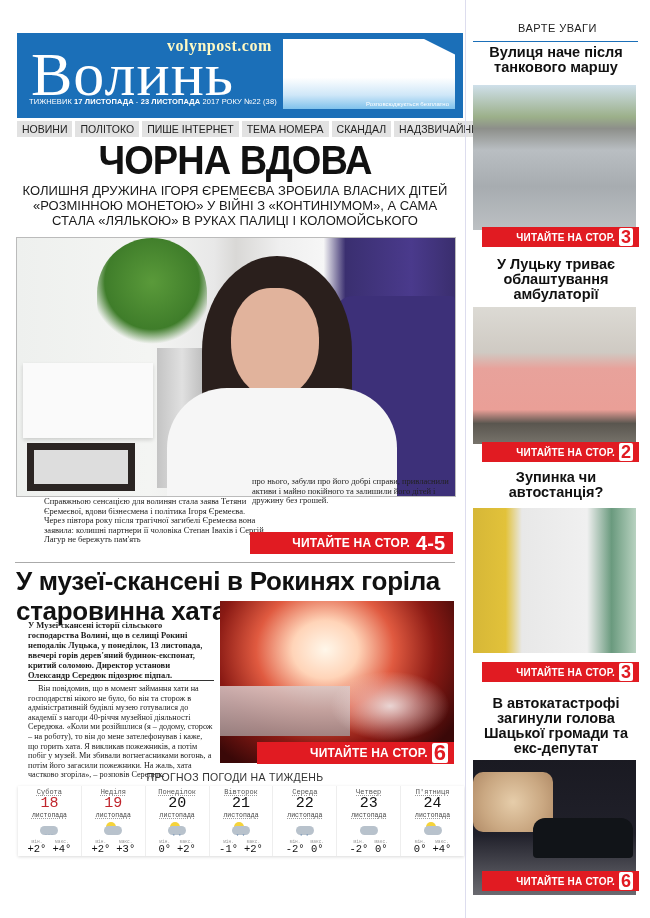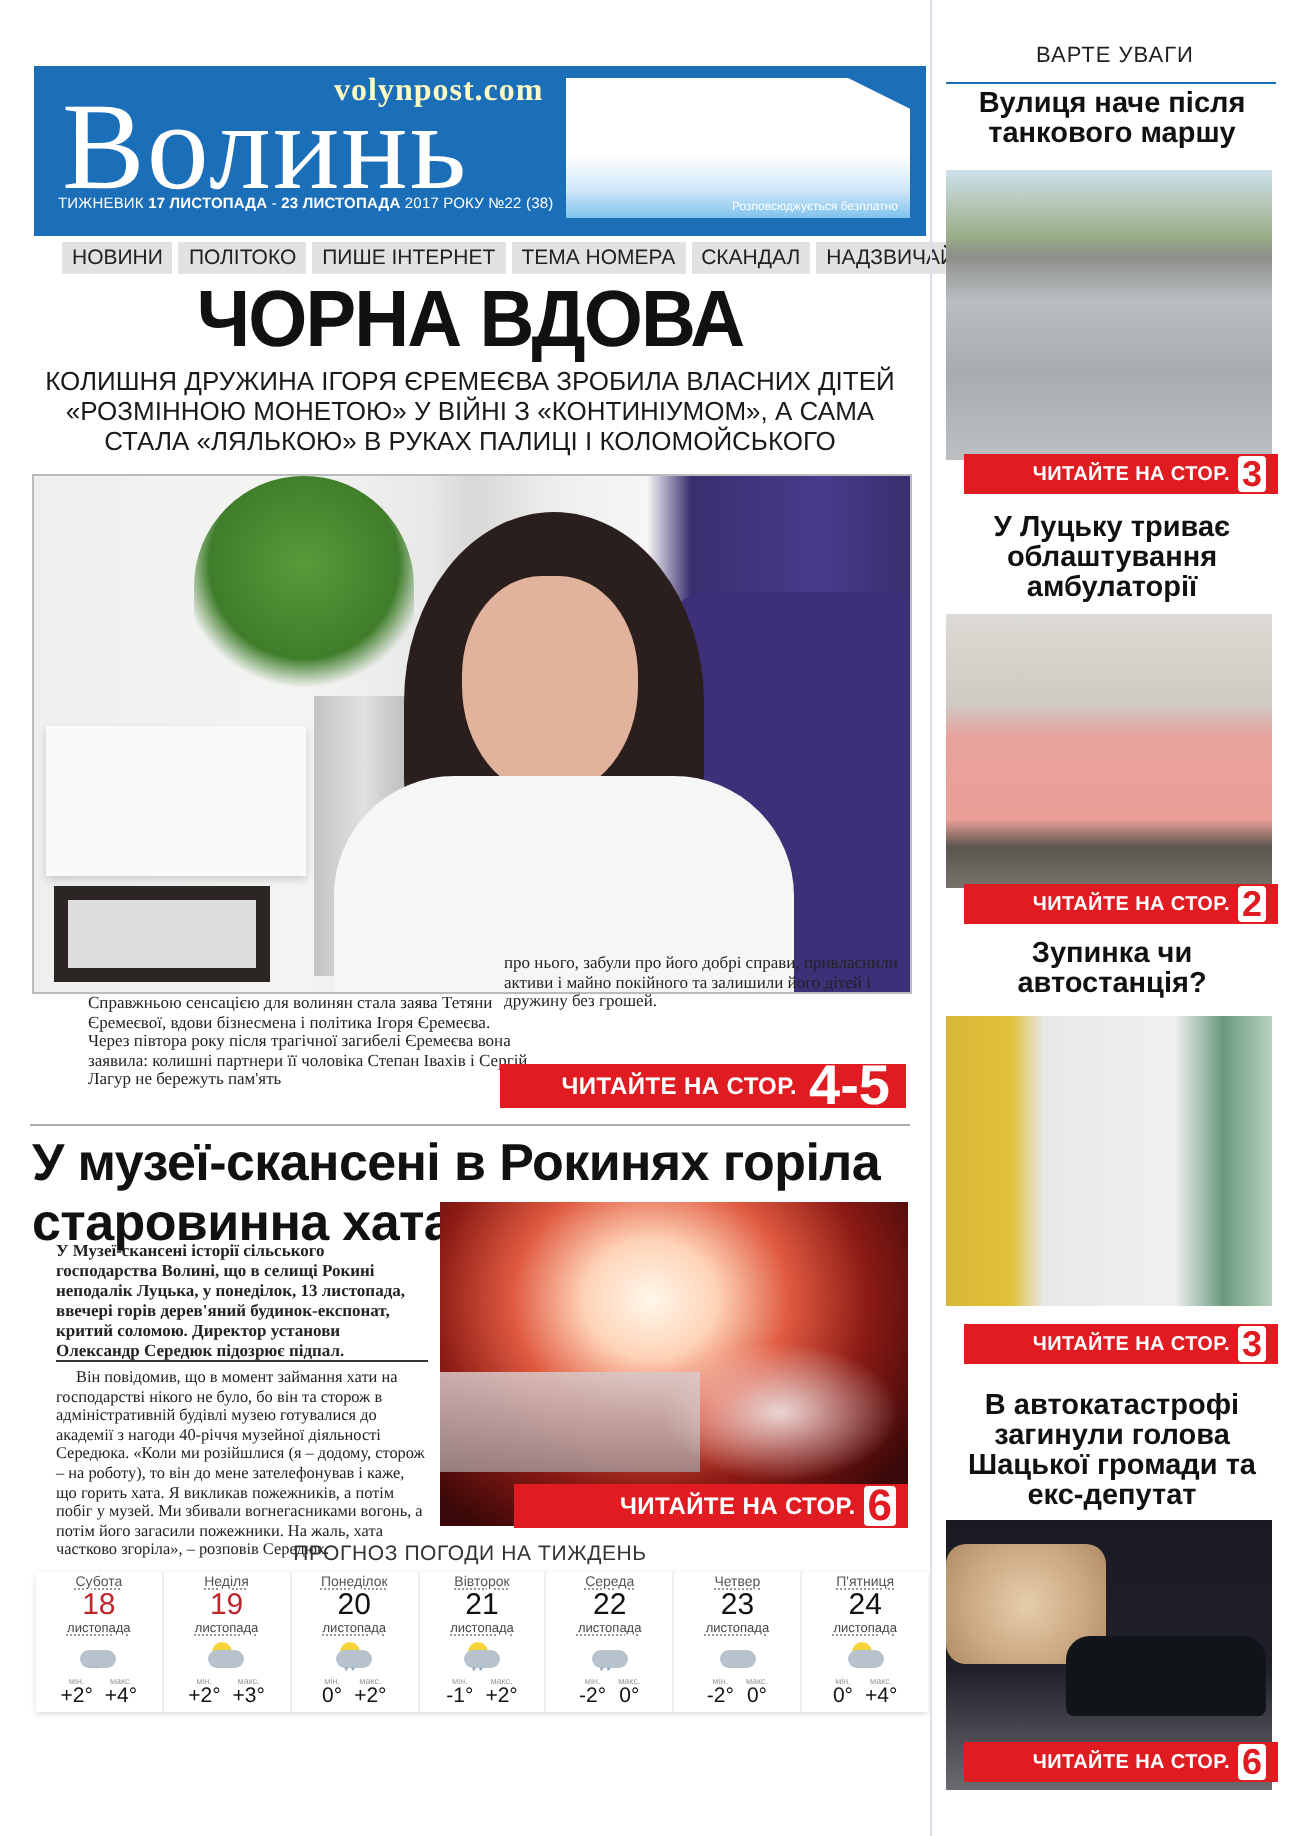--- a/index.html
+++ b/index.html
@@ -15,21 +15,21 @@
   .logo-volyn { left: 14px; top: 10px; font-family: "Liberation Serif", serif; font-size: 62px; color: #ffffff; letter-spacing: 1px; line-height: 62px; }
   .post-box { left: 266px; top: 6px; width: 172px; height: 70px;
     background: linear-gradient(to bottom, #ffffff 0%, #ffffff 55%, #cfe7f8 80%, #7fc2ec 100%);
     clip-path: polygon(0 0, 82% 0, 100% 22%, 100% 100%, 0 100%); }
   .post-text { left: 10px; top: 2px; font-family: "Liberation Serif", serif; font-weight: bold; font-size: 56px; color: #1b6fb8; line-height: 62px; }
   .free-text { right: 6px; bottom: 2px; font-size: 6px; color: #ffffff; }
   .issue-line { left: 12px; top: 64px; font-size: 7.5px; color: #ffffff; font-weight: normal; letter-spacing: 0.1px; }
   .issue-line b { font-weight: bold; }
 
   
-  .nav { left: 31px; top: 121px; width: 446px; height: 16px; display: flex; }
+  .nav { left: 17px; top: 121px; width: 446px; height: 16px; display: flex; }
   .nav-item { background: #e2e2e2; margin-right: 3px; font-size: 10.5px; color: #222; line-height: 16px; padding: 0 5px; white-space: nowrap; }
   .nav-item:last-child { margin-right: 0; flex: 1; text-align: center; }
 
   
   .headline-main { left: 0; top: 138px; width: 470px; text-align: center; font-family: "Liberation Sans", sans-serif; font-weight: bold; font-size: 40px; line-height: 44px; letter-spacing: -1px; transform: scaleX(0.95); }
   .subhead-main { left: 15px; top: 183px; width: 440px; text-align: center; font-size: 13px; line-height: 15px; color: #1a1a1a; text-transform: uppercase; }
 
   .photo-main { left: 16px; top: 237px; width: 438px; height: 258px; border: 1px solid #bbb;
     background: linear-gradient(90deg, #eef0ee 0%, #f4f5f3 30%, #e8e8e8 45%, #d9d8d6 50%, #efefef 60%, #f6f6f6 70%, #3a2f70 75%, #4a3a8c 90%, #3a2e6e 100%); overflow: hidden; }
   .plant { left: 80px; top: 0; width: 110px; height: 110px; border-radius: 50% 50% 40% 40%; background: radial-gradient(circle at 50% 40%, #5a9a3a 0%, #3f7d2a 55%, rgba(60,110,40,0) 72%); }
@@ -41,39 +41,39 @@
   .face { left: 214px; top: 50px; width: 88px; height: 110px; background: #e1b39c; border-radius: 45% 45% 50% 50%; }
   .coat { left: 150px; top: 150px; width: 230px; height: 110px; background: #f6f6f6; border-radius: 60px 60px 0 0; }
 
   .main-text-left { left: 20px; top: 497px; width: 220px; font-family: "Liberation Serif", serif; font-size: 8.5px; line-height: 9.5px; color: #222; margin-left: 24px; }
   .main-text-right { left: 252px; top: 477px; width: 205px; font-family: "Liberation Serif", serif; font-size: 8.5px; line-height: 9.5px; color: #222; }
 
   .read-btn { background: #e11b22; color: #fff; font-weight: bold; display: flex; align-items: center; justify-content: flex-end; padding-right: 6px; box-sizing: border-box; white-space: nowrap; }
   .read-btn .lbl { font-size: 12px; letter-spacing: 0.2px; }
   .read-btn .pg { font-size: 22px; margin-left: 4px; font-weight: bold; line-height: 20px; background: #fff; color: #e11b22; padding: 0 2px; border-radius: 2px; }
   .rb-main { left: 250px; top: 532px; width: 203px; height: 22px; }
-  .rb-main .pg { background: transparent; color: #fff; font-size: 28px; }
+  .rb-main .pg { background: transparent; color: #fff; font-size: 20px; }
 
   .sep-line { left: 15px; top: 562px; width: 440px; height: 1px; background: #aaa; }
 
   
   .headline-2 { left: 16px; top: 566px; width: 440px; font-weight: bold; font-size: 26px; line-height: 30px; letter-spacing: -0.3px; color: #111; }
   .story2-lead { left: 28px; top: 620px; width: 186px; font-family: "Liberation Serif", serif; font-weight: bold; font-size: 8.5px; line-height: 10px; color: #222; }
   .story2-rule { left: 28px; top: 680px; width: 186px; height: 1px; background: #333; }
   .story2-body { left: 28px; top: 684px; width: 186px; font-family: "Liberation Serif", serif; font-size: 8.2px; line-height: 9.6px; color: #222; text-indent: 10px; }
   .photo-fire { left: 220px; top: 601px; width: 234px; height: 162px; overflow: hidden;
     background: radial-gradient(ellipse at 45% 30%, #fff7ea 0%, #ffd4b8 18%, #e05a40 38%, #8a1a14 60%, #3a0808 85%), #300; }
   .fire-house { left: 0; top: 85px; width: 130px; height: 50px; background: linear-gradient(#d8c8c8, #a39292); opacity: 0.85; }
   .fire-smoke { left: 110px; top: 70px; width: 120px; height: 70px; background: radial-gradient(ellipse, rgba(240,230,230,0.9), rgba(200,180,180,0) 70%); }
   .rb-fire { left: 257px; top: 742px; width: 197px; height: 22px; }
   .rb-fire .pg { background: #fff; color: #e11b22; }
 
   
   .weather-title { left: 0; top: 771px; width: 470px; text-align: center; font-size: 10.5px; color: #333; letter-spacing: 0.3px; }
-  .weather { left: 18px; top: 786px; width: 446px; height: 70px; display: flex; box-shadow: 0 1px 3px rgba(0,0,0,0.15); background: #fff; }
+  .weather { left: 18px; top: 786px; width: 446px; height: 70px; display: flex; box-shadow: 0 1px 3px rgba(0,0,0,0.15); background: #fff; font-family: Liberation Mono, monospace; }
   .wday { flex: 1; text-align: center; border-right: 1px solid #eee; position: relative; }
   .wday:last-child { border-right: none; text-align: center; }
   .wday .dname { font-size: 7px; color: #555; margin-top: 2px; text-decoration: underline dotted #999; }
   .wday .dnum { font-size: 15px; line-height: 16px; color: #111; }
   .wday .dnum.weekend { color: #c0262d; }
   .wday .dmon { font-size: 6.5px; color: #444; text-decoration: underline dotted #999; }
   .wday .icon { width: 22px; height: 14px; margin: 3px auto 0; position: relative; }
   .icon .sun { position: absolute; left: 4px; top: 0; width: 10px; height: 10px; border-radius: 50%; background: #f5d33a; }
   .icon .cloud { position: absolute; left: 2px; top: 4px; width: 18px; height: 9px; border-radius: 6px; background: #b8c2cc; }
   .icon .drops { position: absolute; left: 6px; top: 13px; font-size: 5px; color: #6a8bb0; line-height: 5px; }

